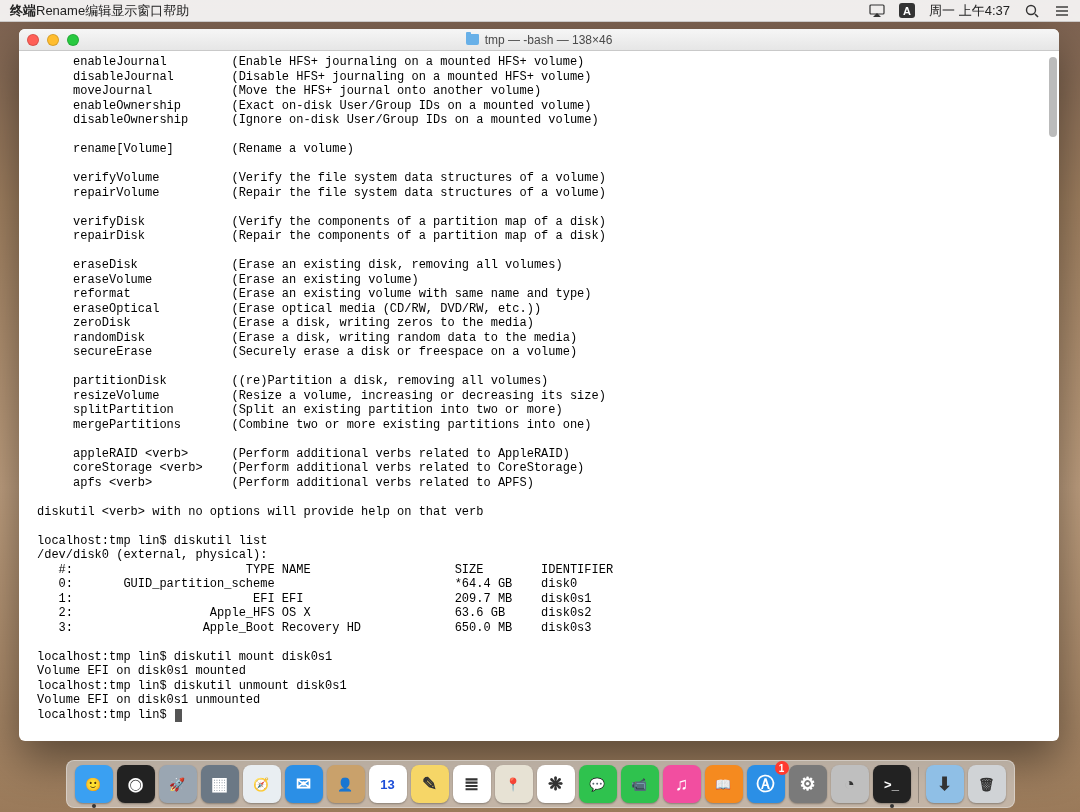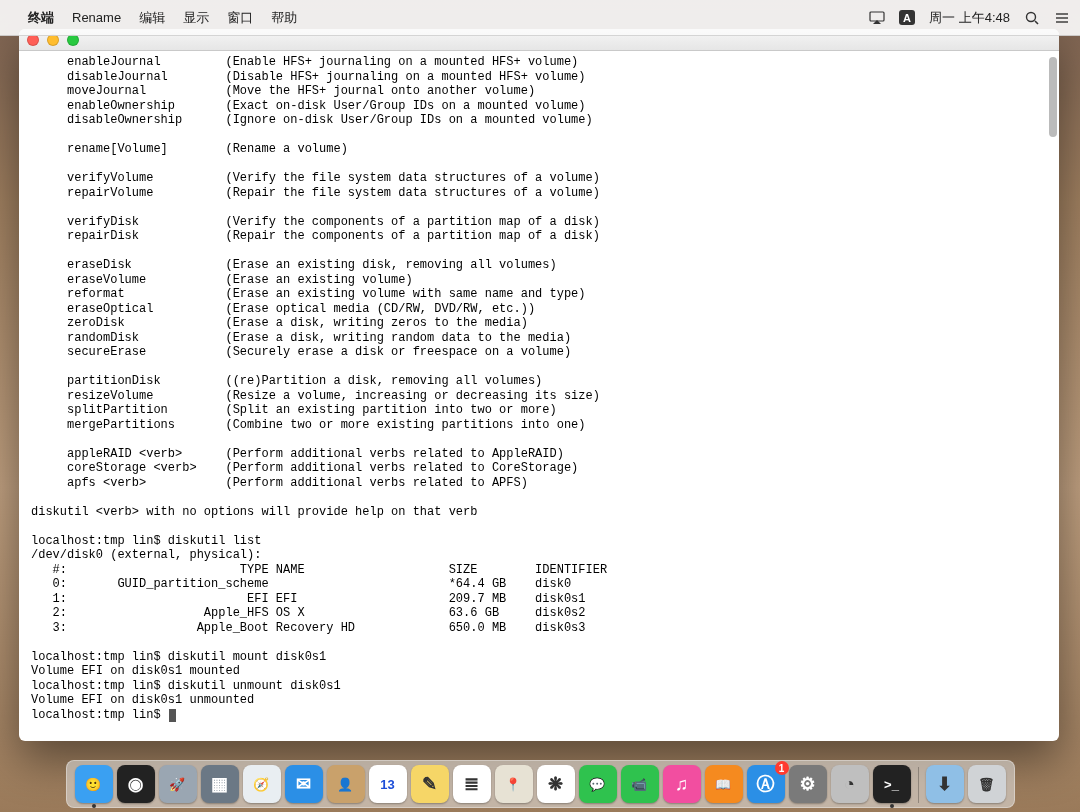--- a/index.html
+++ b/index.html
@@ -6,29 +6,28 @@
   body {
     width: 1080px;
     height: 812px;
     font-family: -apple-system, "Helvetica Neue", Arial, sans-serif;
     background: linear-gradient(180deg,#7a6050 0%,#a08060 25%,#c0a080 60%,#9a7a5a 100%);
     overflow: hidden;
     position: relative;
   }
   
   .menubar {
-    height: 36px;
+    height: 22px;
     background: rgba(250,250,250,0.92);
     border-bottom: 1px solid rgba(0,0,0,0.15);
     display: flex;
     align-items: center;
     padding: 0 10px;
     font-size: 13px;
     color: #222;
-    gap: 18px;
     position: relative;
     z-index: 20;
   }
   .menubar .apple { font-size: 15px; line-height: 1; }
   .menubar .app-name { font-weight: 600; }
   .menubar .right {
     margin-left: auto;
     display: flex; align-items: center; gap: 14px;
     font-size: 13px;
   }
@@ -76,21 +75,21 @@
   .titlebar .title {
     position:absolute;left:0;right:0;text-align:center;
     font-size:12px;color:#4a4a4a;
     display:flex;align-items:center;justify-content:center;gap:6px;
     pointer-events:none;
   }
   .folder-ico{width:13px;height:11px;background:#68b0e8;border-radius:1px 1px 2px 2px;position:relative;}
   .folder-ico::before{content:"";position:absolute;top:-2px;left:0;width:5px;height:3px;background:#68b0e8;border-radius:1px 1px 0 0;}
   .terminal-body {
     flex:1;
-    padding: 4px 6px 6px 12px;
+    padding: 4px 6px 6px 18px;
     overflow-y:auto;
     overflow-x:hidden;
     position:relative;
   }
   .terminal-body pre {
     font-family: Menlo, Monaco, "Courier New", monospace;
     font-size: 12px;
     line-height: 14.5px;
     color: #000;
     white-space: pre;
@@ -140,21 +139,21 @@
   <span>窗口</span>
   <span>帮助</span>
   <div class="right">
     <span class="status-icon">
       <svg viewBox="0 0 16 14">
           <rect x="1" y="1" width="14" height="9" rx="1" fill="none" stroke="#333" stroke-width="1.2"></rect>
           <polygon points="8,9 12,13 4,13" fill="#333"></polygon>
         </svg>
     </span>
     <span class="badge">A</span>
-    <span>周一 上午4:48</span>
+    <span>周一 上午4:37</span>
     <span class="status-icon">
       <svg viewBox="0 0 16 16">
           <circle cx="7" cy="7" r="4.5" fill="none" stroke="#333" stroke-width="1.4"></circle>
           <line x1="11" y1="11" x2="14" y2="14" stroke="#333" stroke-width="1.6"></line>
         </svg>
     </span>
     <span class="status-icon">
       <svg viewBox="0 0 16 16">
           <line x1="2" y1="4" x2="14" y2="4" stroke="#333" stroke-width="1.4"></line>
           <line x1="2" y1="8" x2="14" y2="8" stroke="#333" stroke-width="1.4"></line>
@@ -163,20 +162,24 @@
     </span>
   </div>
 </div>
 
 <div class="window">
   <div class="titlebar">
     <div class="traffic">
       <div class="btn close"></div>
       <div class="btn min"></div>
       <div class="btn max"></div>
+    </div>
+    <div class="title">
+      <span class="folder-ico"></span>
+      <span>tmp — -bash — 138×46</span>
     </div>
   </div>
   <div class="terminal-body">
     <div class="scrollbar"></div>
     <pre id="term-pre">     enableJournal         (Enable HFS+ journaling on a mounted HFS+ volume)
      disableJournal        (Disable HFS+ journaling on a mounted HFS+ volume)
      moveJournal           (Move the HFS+ journal onto another volume)
      enableOwnership       (Exact on-disk User/Group IDs on a mounted volume)
      disableOwnership      (Ignore on-disk User/Group IDs on a mounted volume)
 

